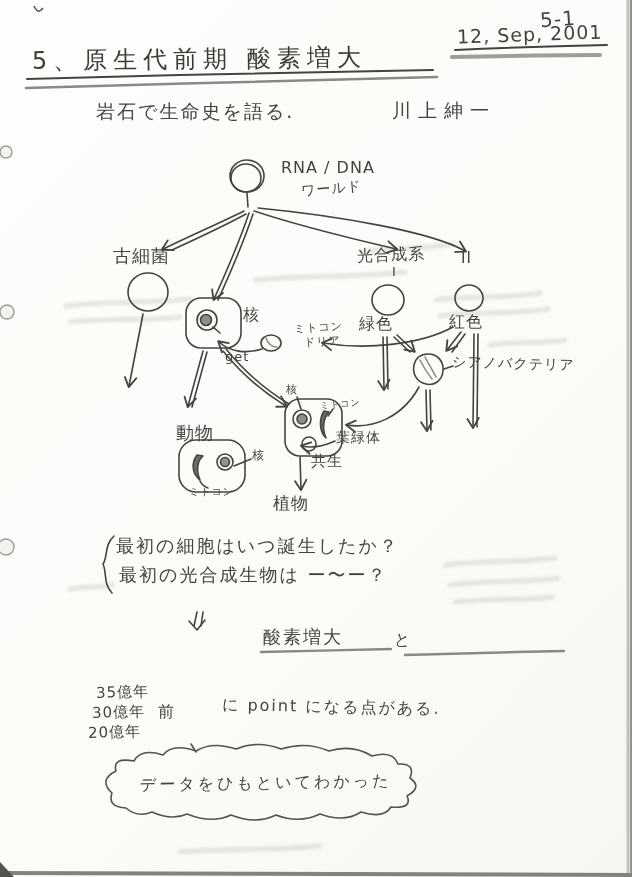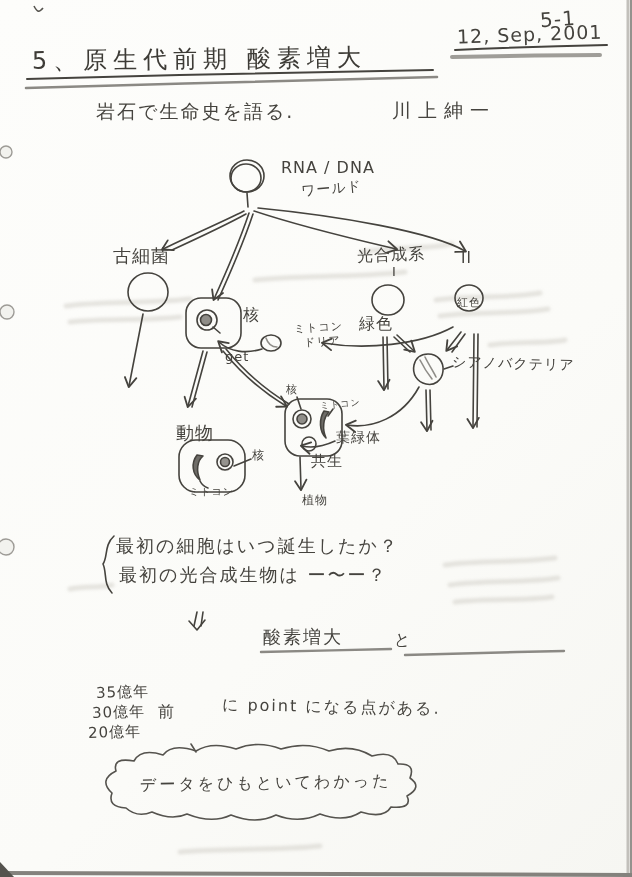--- a/index.html
+++ b/index.html
@@ -168,32 +168,32 @@
   <div class="hw" style="left:357px;top:246px;font-size:16px;transform:rotate(-2deg);">光合成系</div>
   <div class="hw" style="left:392px;top:265px;font-size:13px;">I</div>
   <div class="hw" style="left:461px;top:250px;font-size:15px;">II</div>
 
   <div class="hw" style="left:243px;top:306px;font-size:16px;">核</div>
   <div class="hw" style="left:294px;top:322px;font-size:11px;transform:rotate(-4deg);">ミトコン</div>
   <div class="hw" style="left:304px;top:336px;font-size:11px;transform:rotate(-4deg);">ドリア</div>
   <div class="hw" style="left:225px;top:350px;font-size:13px;">get</div>
 
   <div class="hw" style="left:359px;top:315px;font-size:16px;">緑色</div>
-  <div class="hw" style="left:449px;top:297px;font-size:11px;margin-left:8px;">紅色</div>
+  <div class="hw" style="left:449px;top:313px;font-size:16px;">紅色</div>
   <div class="hw" style="left:452px;top:356px;font-size:14px;transform:rotate(1.5deg);">シアノバクテリア</div>
 
   <div class="hw" style="left:176px;top:413px;font-size:18px;margin-top:10px;">動物</div>
   <div class="hw" style="left:252px;top:449px;font-size:12px;">核</div>
   <div class="hw" style="left:189px;top:486px;font-size:10px;">ミトコン</div>
 
   <div class="hw" style="left:286px;top:384px;font-size:11px;">核</div>
   <div class="hw" style="left:320px;top:400px;font-size:9px;transform:rotate(-5deg);">ミトコン</div>
   <div class="hw" style="left:336px;top:430px;font-size:14px;">葉緑体</div>
   <div class="hw" style="left:311px;top:453px;font-size:15px;">共生</div>
-  <div class="hw" style="left:273px;top:494px;font-size:12px;margin-left:29px;">植物</div>
+  <div class="hw" style="left:273px;top:494px;font-size:17px;">植物</div>
 
   <div class="hw" style="left:116px;top:536px;font-size:18px;letter-spacing:2px;">最初の細胞はいつ誕生したか？</div>
   <div class="hw" style="left:119px;top:565px;font-size:18px;letter-spacing:2px;">最初の光合成生物は ー〜ー？</div>
 
   <div class="hw" style="left:263px;top:627px;font-size:18px;letter-spacing:2px;">酸素増大</div>
   <div class="hw" style="left:394px;top:631px;font-size:16px;">と</div>
 
   <div class="hw" style="left:96px;top:684px;font-size:15px;transform:rotate(-2deg);">35億年</div>
   <div class="hw" style="left:92px;top:704px;font-size:15px;transform:rotate(-2deg);">30億年</div>
   <div class="hw" style="left:88px;top:724px;font-size:15px;transform:rotate(-2deg);">20億年</div>

